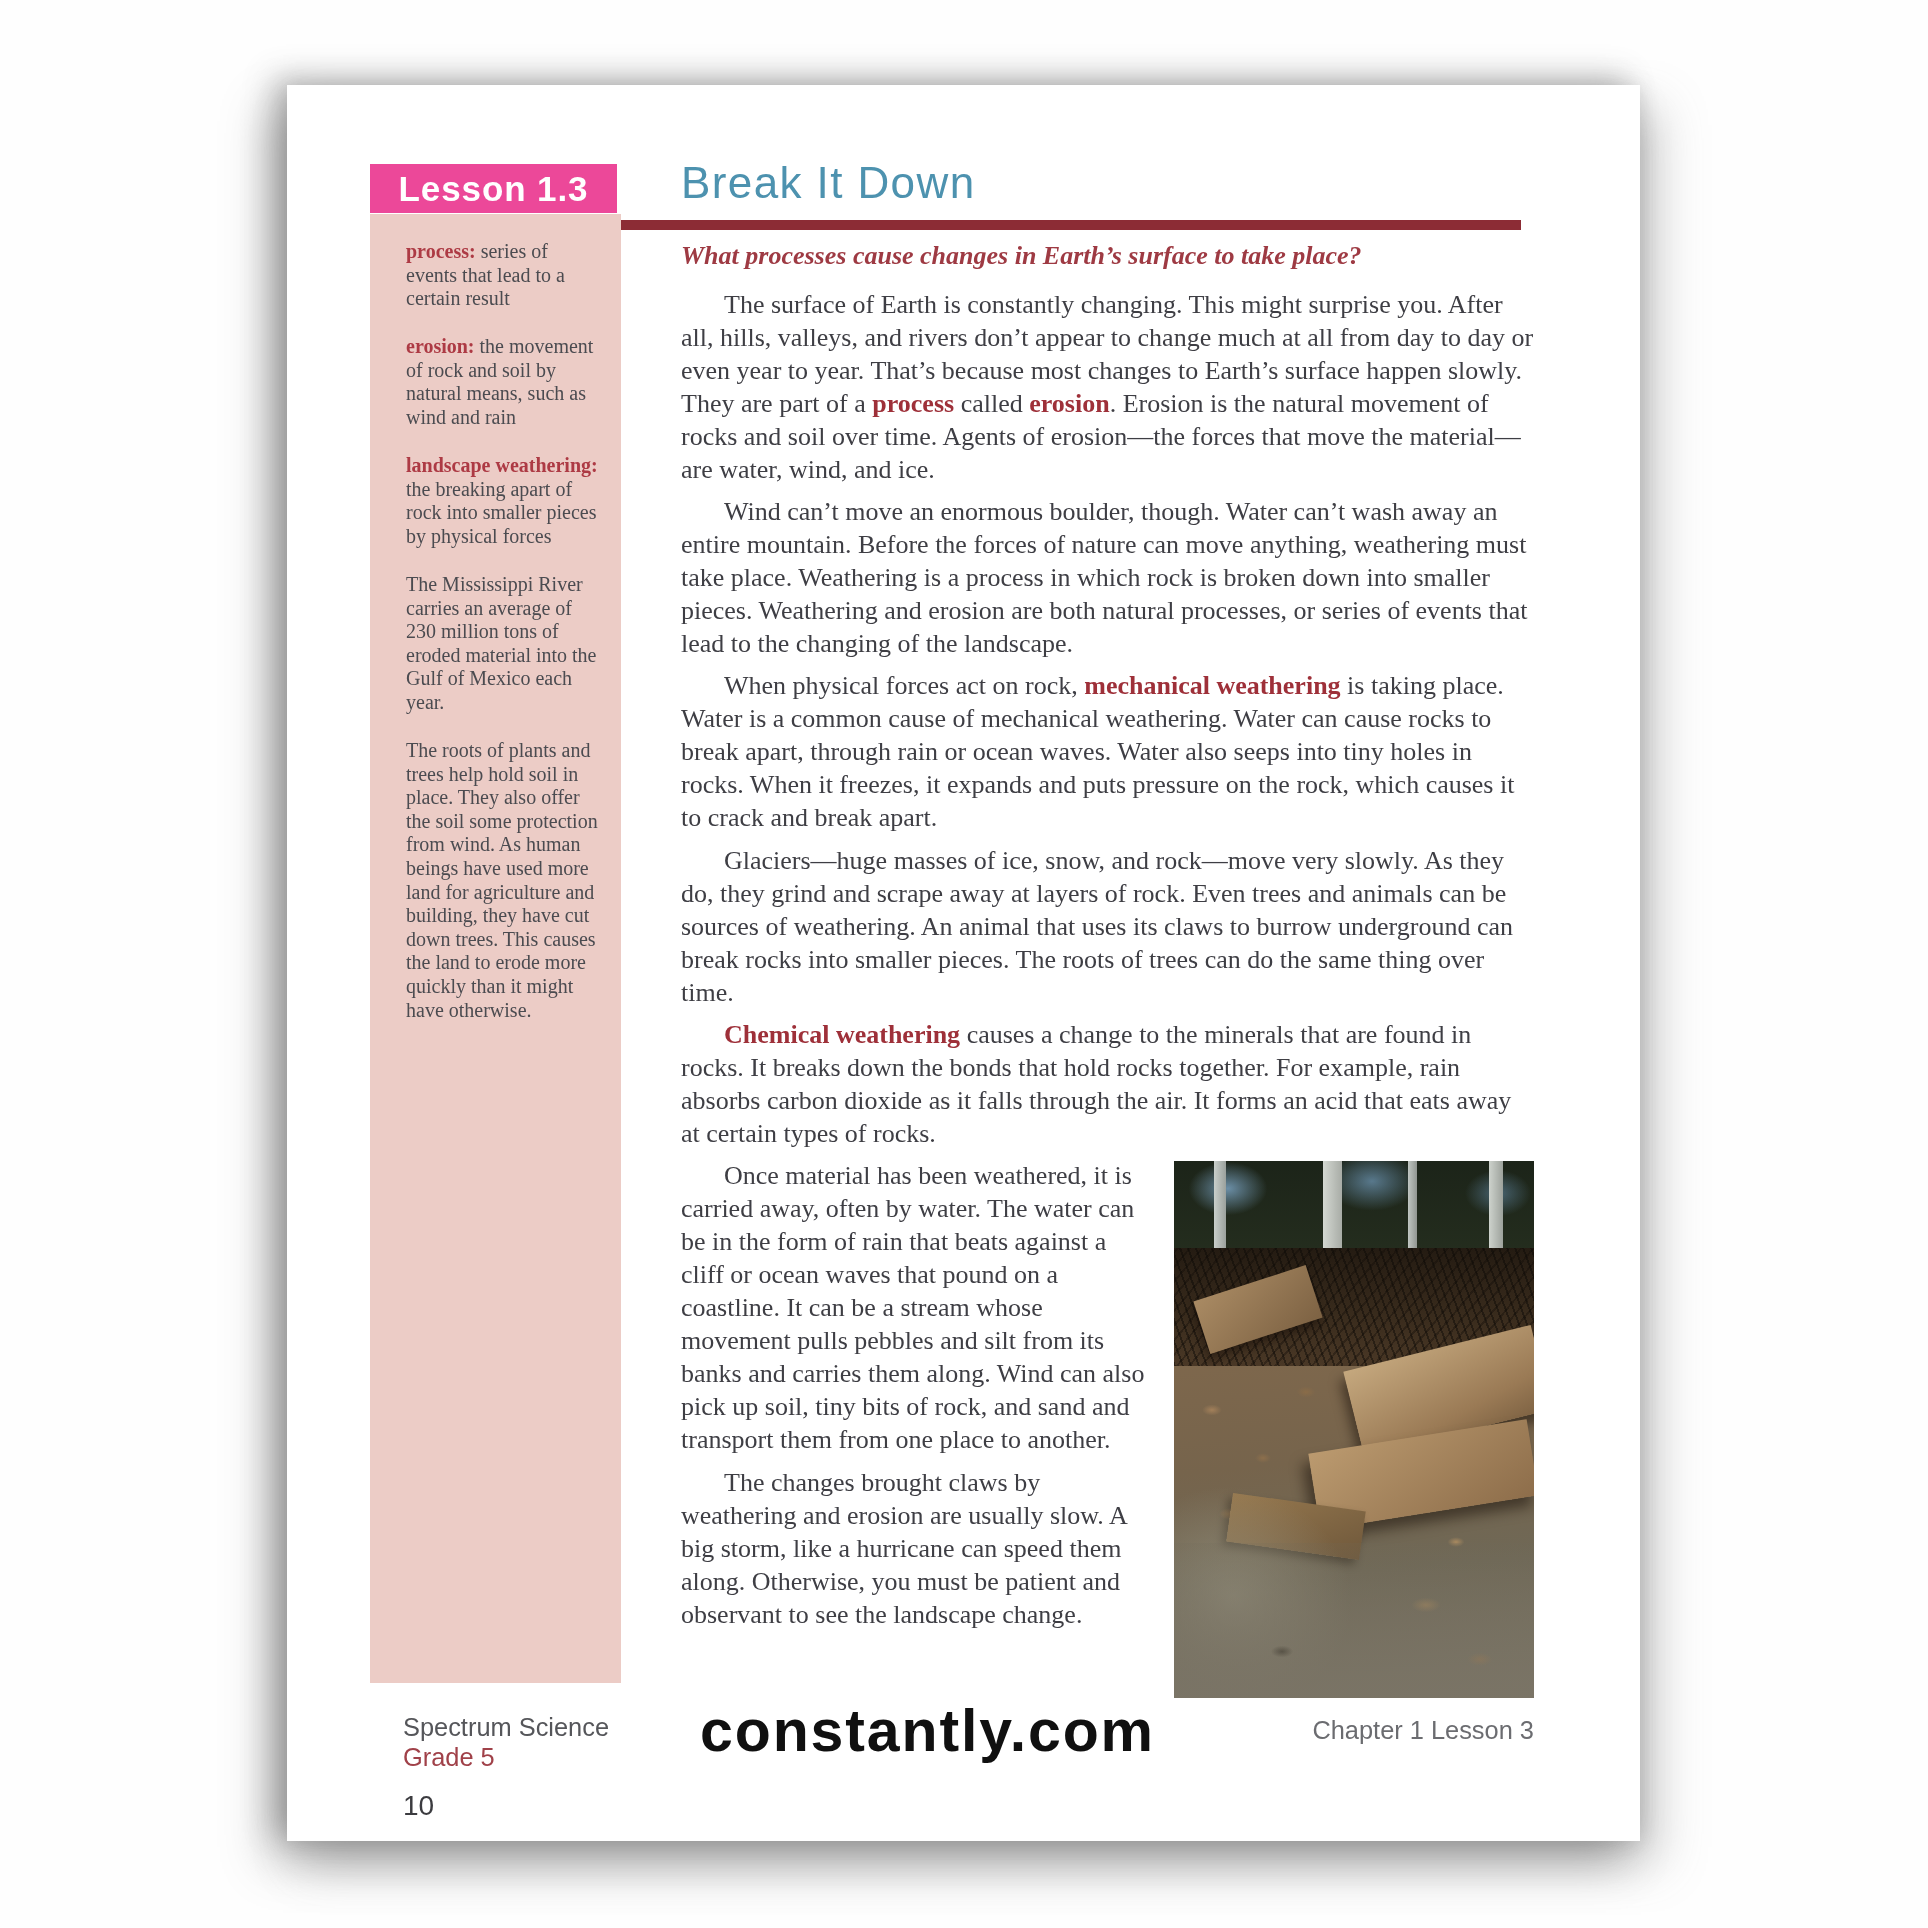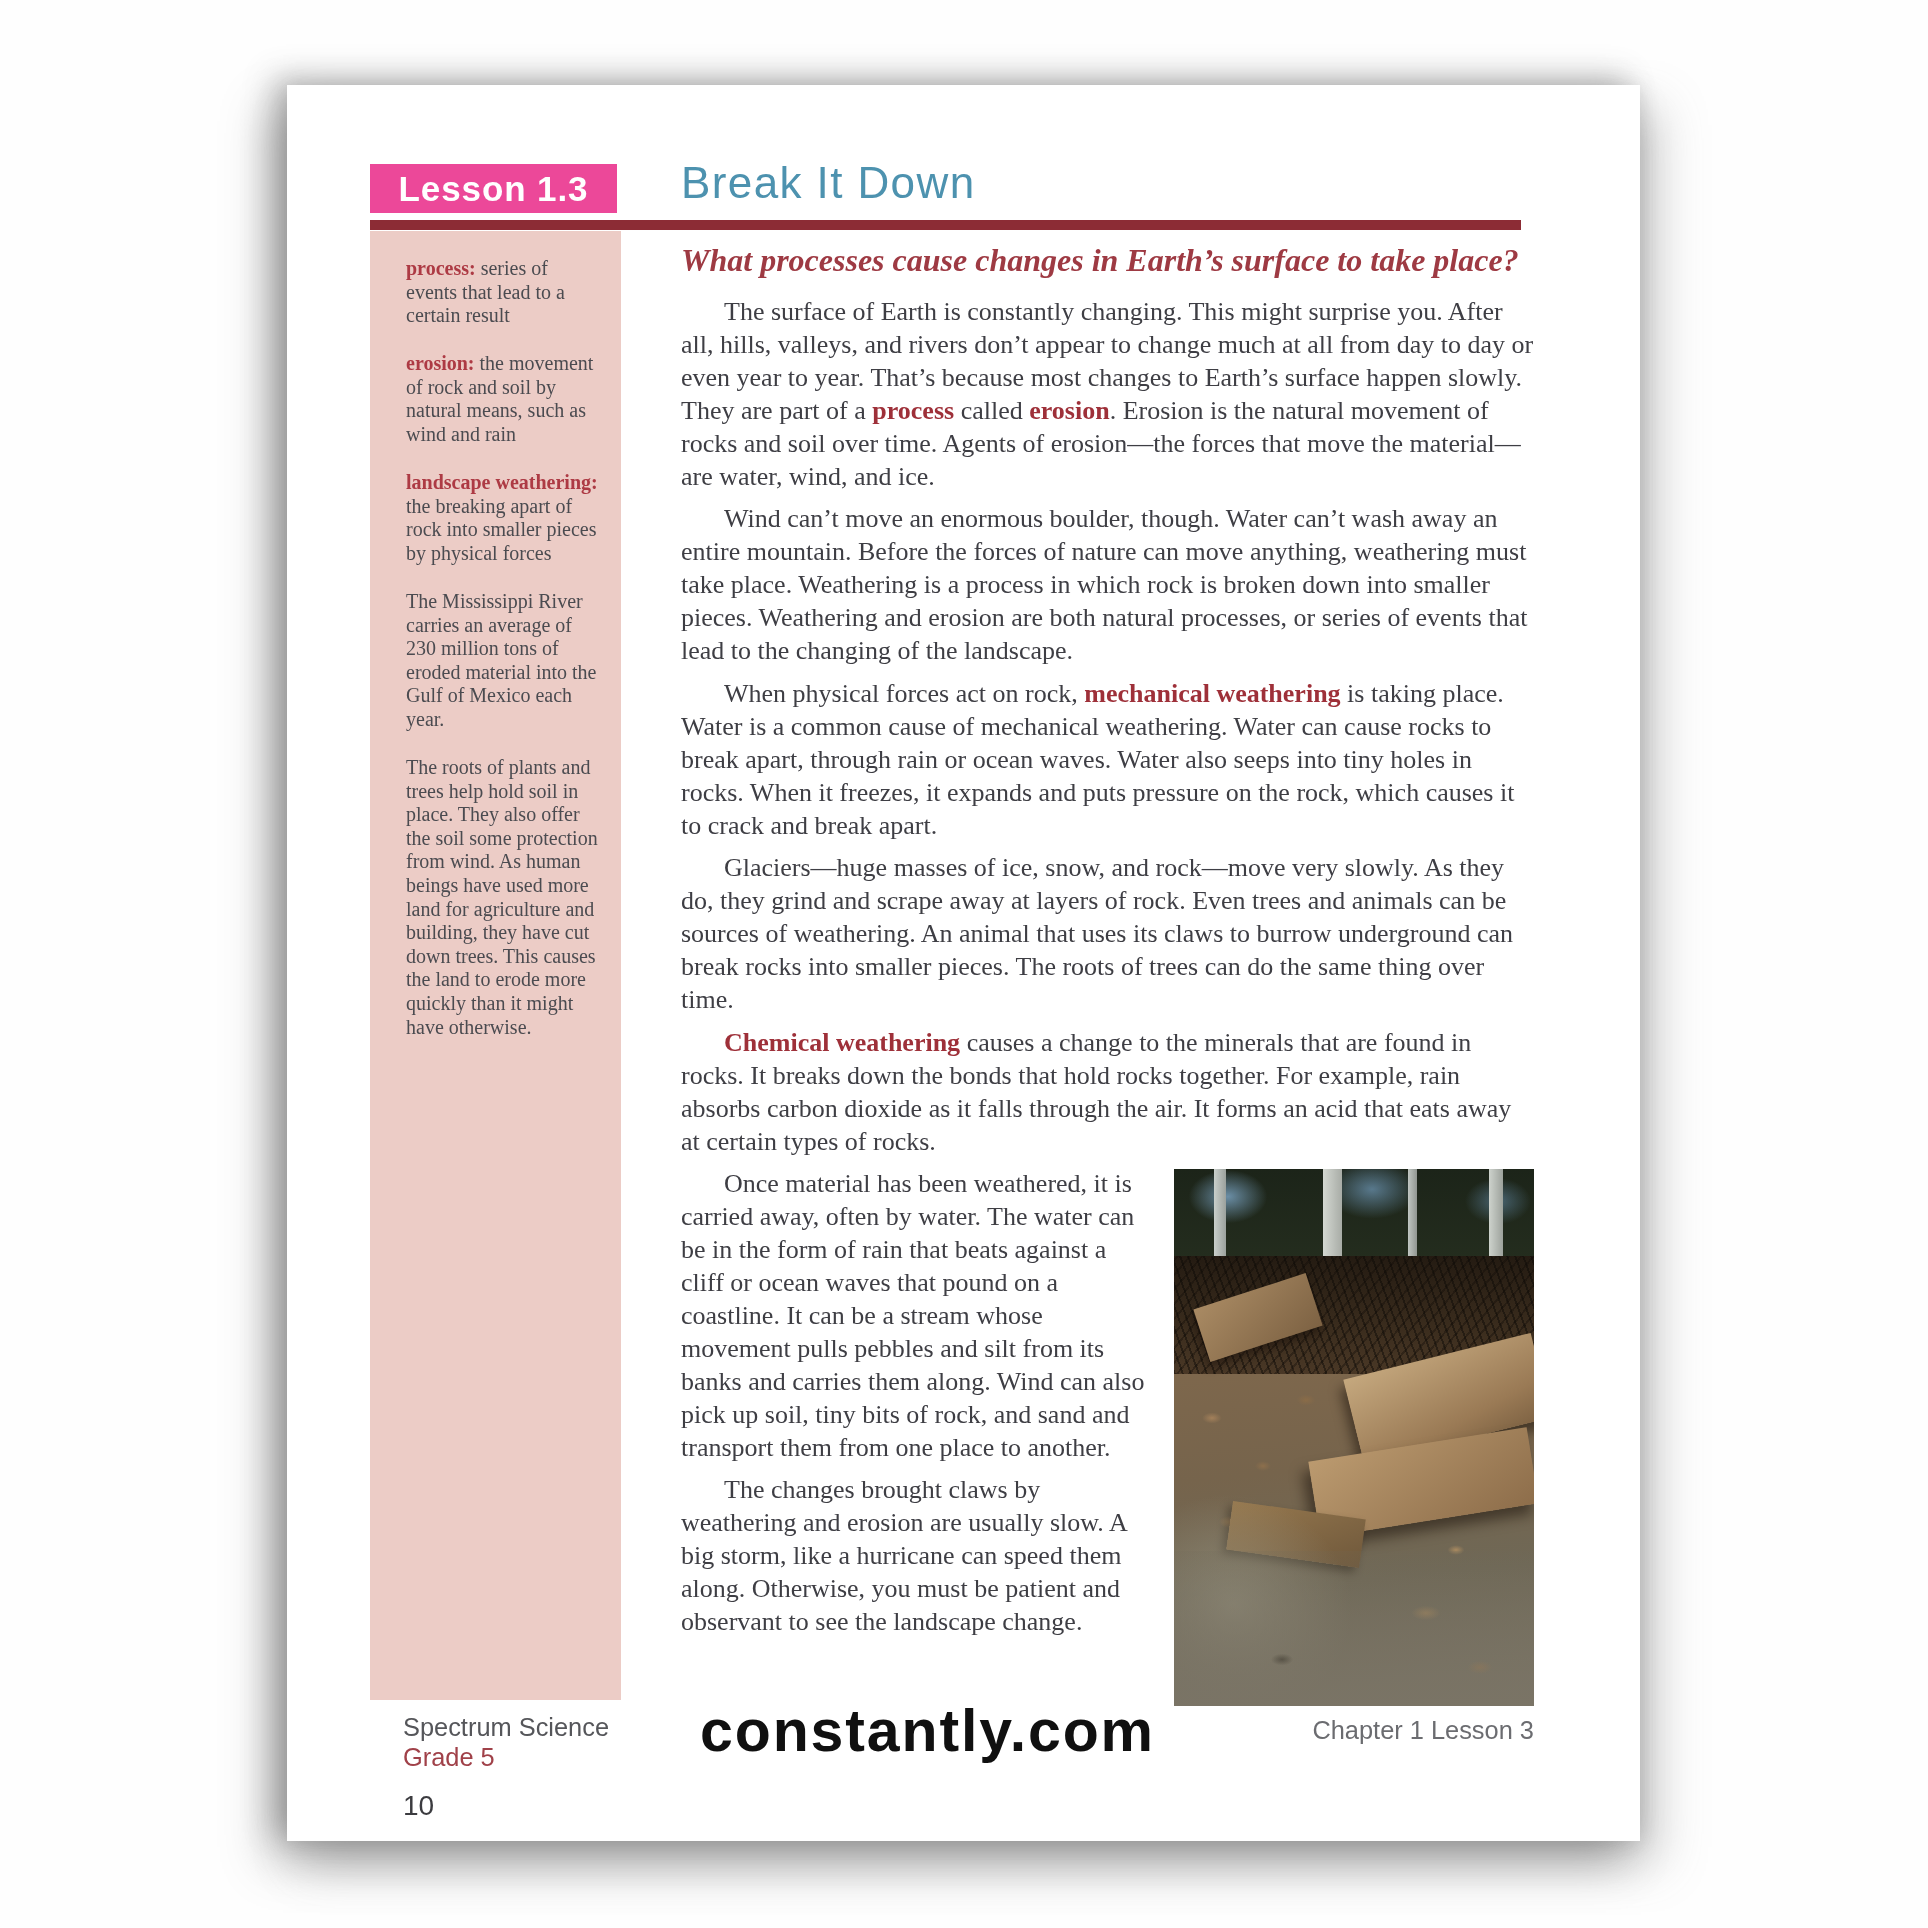--- a/index.html
+++ b/index.html
@@ -27,35 +27,35 @@
   .page-title{
     position:absolute;left:394px;top:73px;
     font-family:"Liberation Sans",sans-serif;font-size:44px;color:#4d92af;
     letter-spacing:1.4px;white-space:nowrap;
   }
   .header-rule{
     position:absolute;left:83px;top:135px;width:1151px;height:10.4px;background:#8c2c35;
   }
   
   .sidebar{
-    position:absolute;left:83px;top:146px;width:251px;height:1469px;
+    position:absolute;left:83px;top:129px;width:251px;height:1469px;
     background:#ecccc6;box-sizing:border-box;
     padding:26px 22.6px 0 36px;
     font-size:20px;line-height:1.18;color:#4b4b50;
   }
   .sidebar p{margin:0 0 24.5px 0;}
   .sidebar .term{color:#ad3a44;font-weight:bold;}
   
   .main-col{
     position:absolute;left:394px;top:155px;width:853px;
     color:#3e3e44;
   }
   .question{
     font-style:italic;font-weight:bold;color:#9e3a43;
-    font-size:32px;margin:0 0 15px 0;line-height:1.25;
+    font-size:26px;margin:0 0 15px 0;line-height:1.25;
   }
   .para{
     font-size:26px;line-height:33px;margin:0 0 9.4px 0;text-indent:43px;
   }
   .para .term-ref{color:#9e3039;font-weight:bold;}
   
   .photo{
     position:relative;float:right;width:360px;height:537px;
     margin:1.9px 0 7.5px 22.6px;overflow:hidden;
     background:linear-gradient(175deg,#6d5b44 0%,#80684c 30%,#76644c 55%,#6f6856 75%,#7a7363 100%);

